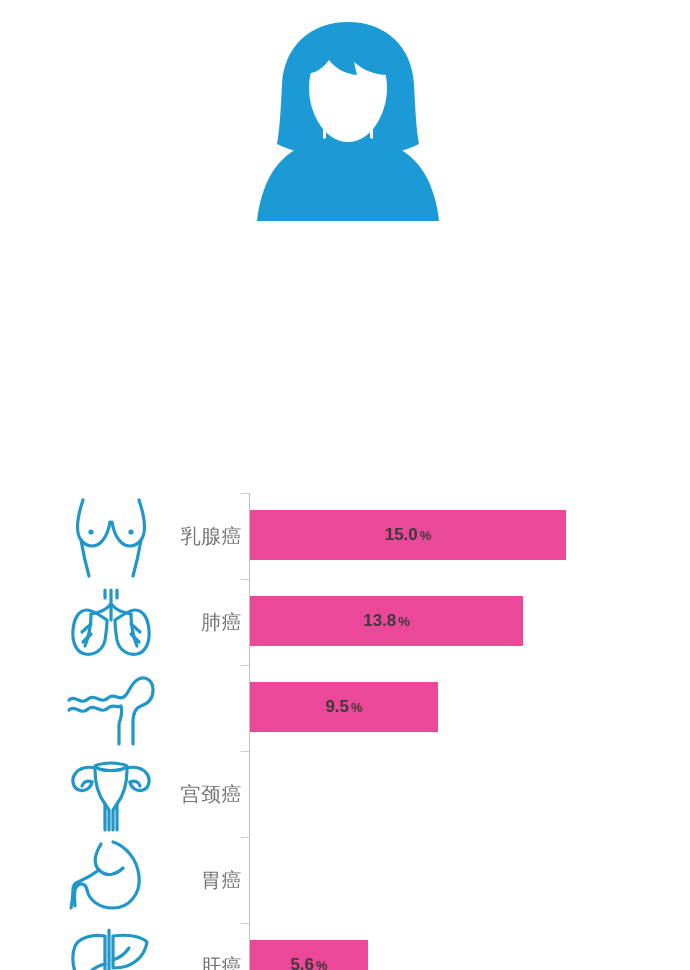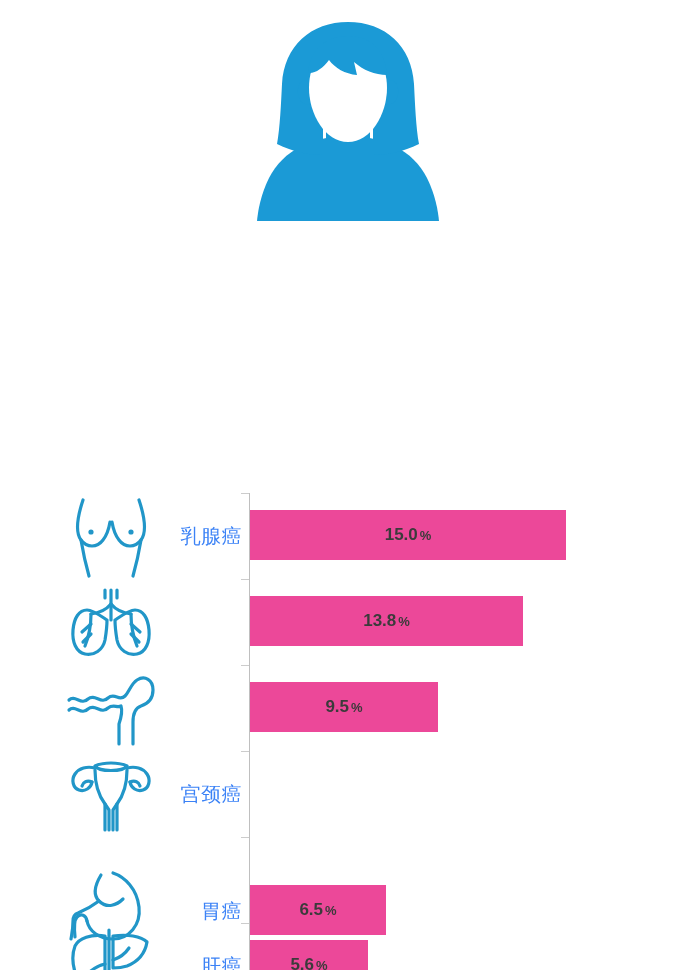--- a/index.html
+++ b/index.html
@@ -81,21 +81,21 @@
     height: 86px;
     display: flex;
     align-items: center;
     justify-content: flex-end;
     padding-right: 4px;
     box-sizing: border-box;
   }
   .cat-label {
     font-family: "Liberation Serif", "DejaVu Serif", serif;
     font-size: 20px;
-    color: #3b82f6;
+    color: #737373;
     letter-spacing: 0.5px;
     white-space: nowrap;
   }
 
   .bar {
     position: absolute;
     left: 250px;
     height: 50px;
     background: #ec4899;
     display: flex;
@@ -204,20 +204,23 @@
           <path d="M50 24 C 55 30, 62 33, 70 34"></path>
           <path d="M44 10 L44 18 M56 10 L56 18"></path>
           <path d="M46 40 C 40 36, 32 30, 26 30 C 18 30, 13 38, 12 50 C 11 62, 15 72, 24 74 C 33 76, 42 70, 44 60 C 45 54, 46 46, 46 40 Z"></path>
           <path d="M54 40 C 60 36, 68 30, 74 30 C 82 30, 87 38, 88 50 C 89 62, 85 72, 76 74 C 67 76, 58 70, 56 60 C 55 54, 54 46, 54 40 Z"></path>
           <path d="M30 34 C 30 44, 28 56, 24 66"></path>
           <path d="M70 34 C 70 44, 72 56, 76 66"></path>
           <path d="M30 44 L21 52 M30 54 L22 62 M70 44 L79 52 M70 54 L78 62"></path>
         </g>
       </svg>
     </div>
+    <div class="label-cell">
+      <span class="cat-label">肺癌</span>
+    </div>
     <div class="bar" style="top:17px; width:273px;">
       <span class="bar-value"><span>13.8</span><span class="pct">%</span></span>
     </div>
   </div>
 
   <div class="row" style="top:425px;">
     <div class="icon-cell">
       <svg viewBox="0 0 100 84" width="100" height="84">
         <g fill="none" stroke="#2196C8" stroke-width="3.2" stroke-linecap="round" stroke-linejoin="round">
           <path d="M8 34 C 14 28, 20 40, 27 33 C 34 27, 40 39, 47 32 C 54 26, 58 36, 64 30
@@ -247,36 +250,33 @@
           <path d="M44 52 L48 58 L48 78"></path>
           <path d="M56 52 L52 58 L52 78"></path>
         </g>
       </svg>
     </div>
     <div class="label-cell">
       <span class="cat-label">宫颈癌</span>
     </div>
   </div>
 
-  <div class="row" style="top:628px;">
+  <div class="row" style="top:597px;">
     <div class="icon-cell">
       <svg viewBox="0 0 100 84" width="100" height="84">
         <g fill="none" stroke="#2196C8" stroke-width="3.2" stroke-linecap="round" stroke-linejoin="round">
           <path d="M40 6 C 34 16, 32 26, 38 32 C 46 40, 56 36, 62 30"></path>
           <path d="M52 4 C 64 8, 76 20, 78 38 C 80 56, 68 70, 52 70 C 38 70, 28 62, 26 52"></path>
           <path d="M26 52 C 25 46, 20 44, 16 48 C 13 51, 13 58, 14 68"></path>
           <path d="M38 32 C 30 38, 22 42, 17 44 C 14 45, 12 48, 12 52 C 12 60, 11 64, 10 70"></path>
         </g>
       </svg>
     </div>
     <div class="label-cell">
       <span class="cat-label">胃癌</span>
-    </div>
-    <div class="bar" style="top:17px; width:136px;">
-      <span class="bar-value"><span>6.5</span><span class="pct">%</span></span>
     </div>
   </div>
 
   <div class="row" style="top:683px;">
     <div class="icon-cell">
       <svg viewBox="0 0 100 84" width="100" height="84">
         <g fill="none" stroke="#2196C8" stroke-width="3.2" stroke-linecap="round" stroke-linejoin="round">
           <path d="M14 22 C 18 14, 30 10, 44 12 L 44 70 C 30 72, 18 62, 14 48 C 11 38, 11 30, 14 22 Z"></path>
           <path d="M52 12 C 66 10, 80 12, 86 18 C 84 30, 76 38, 66 42 C 60 44, 56 44, 52 44 Z"></path>
           <path d="M48 6 L48 76"></path>

